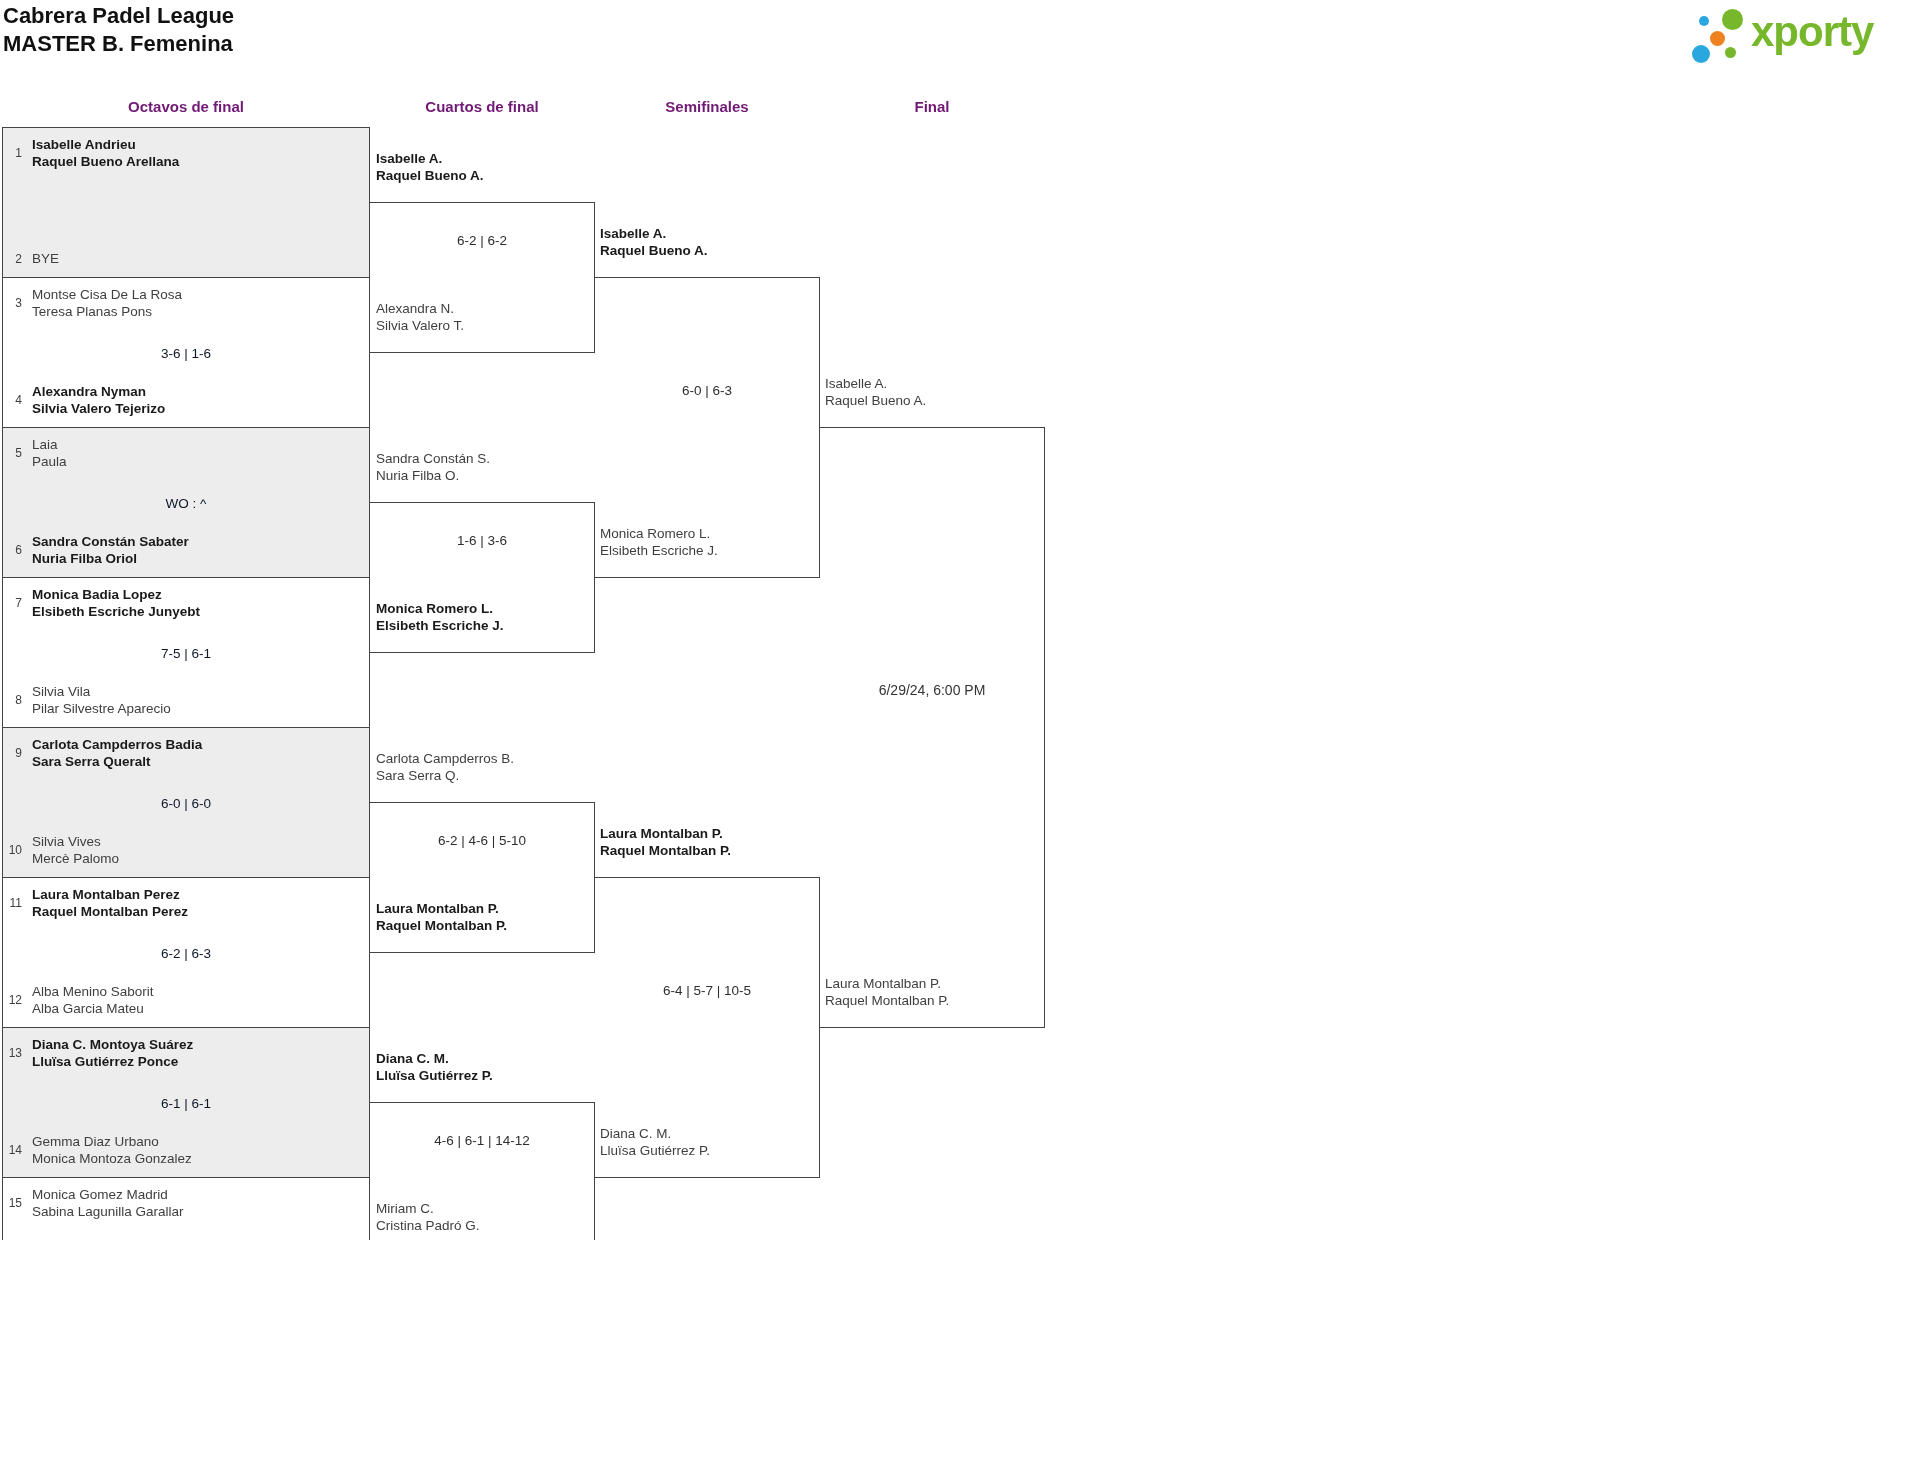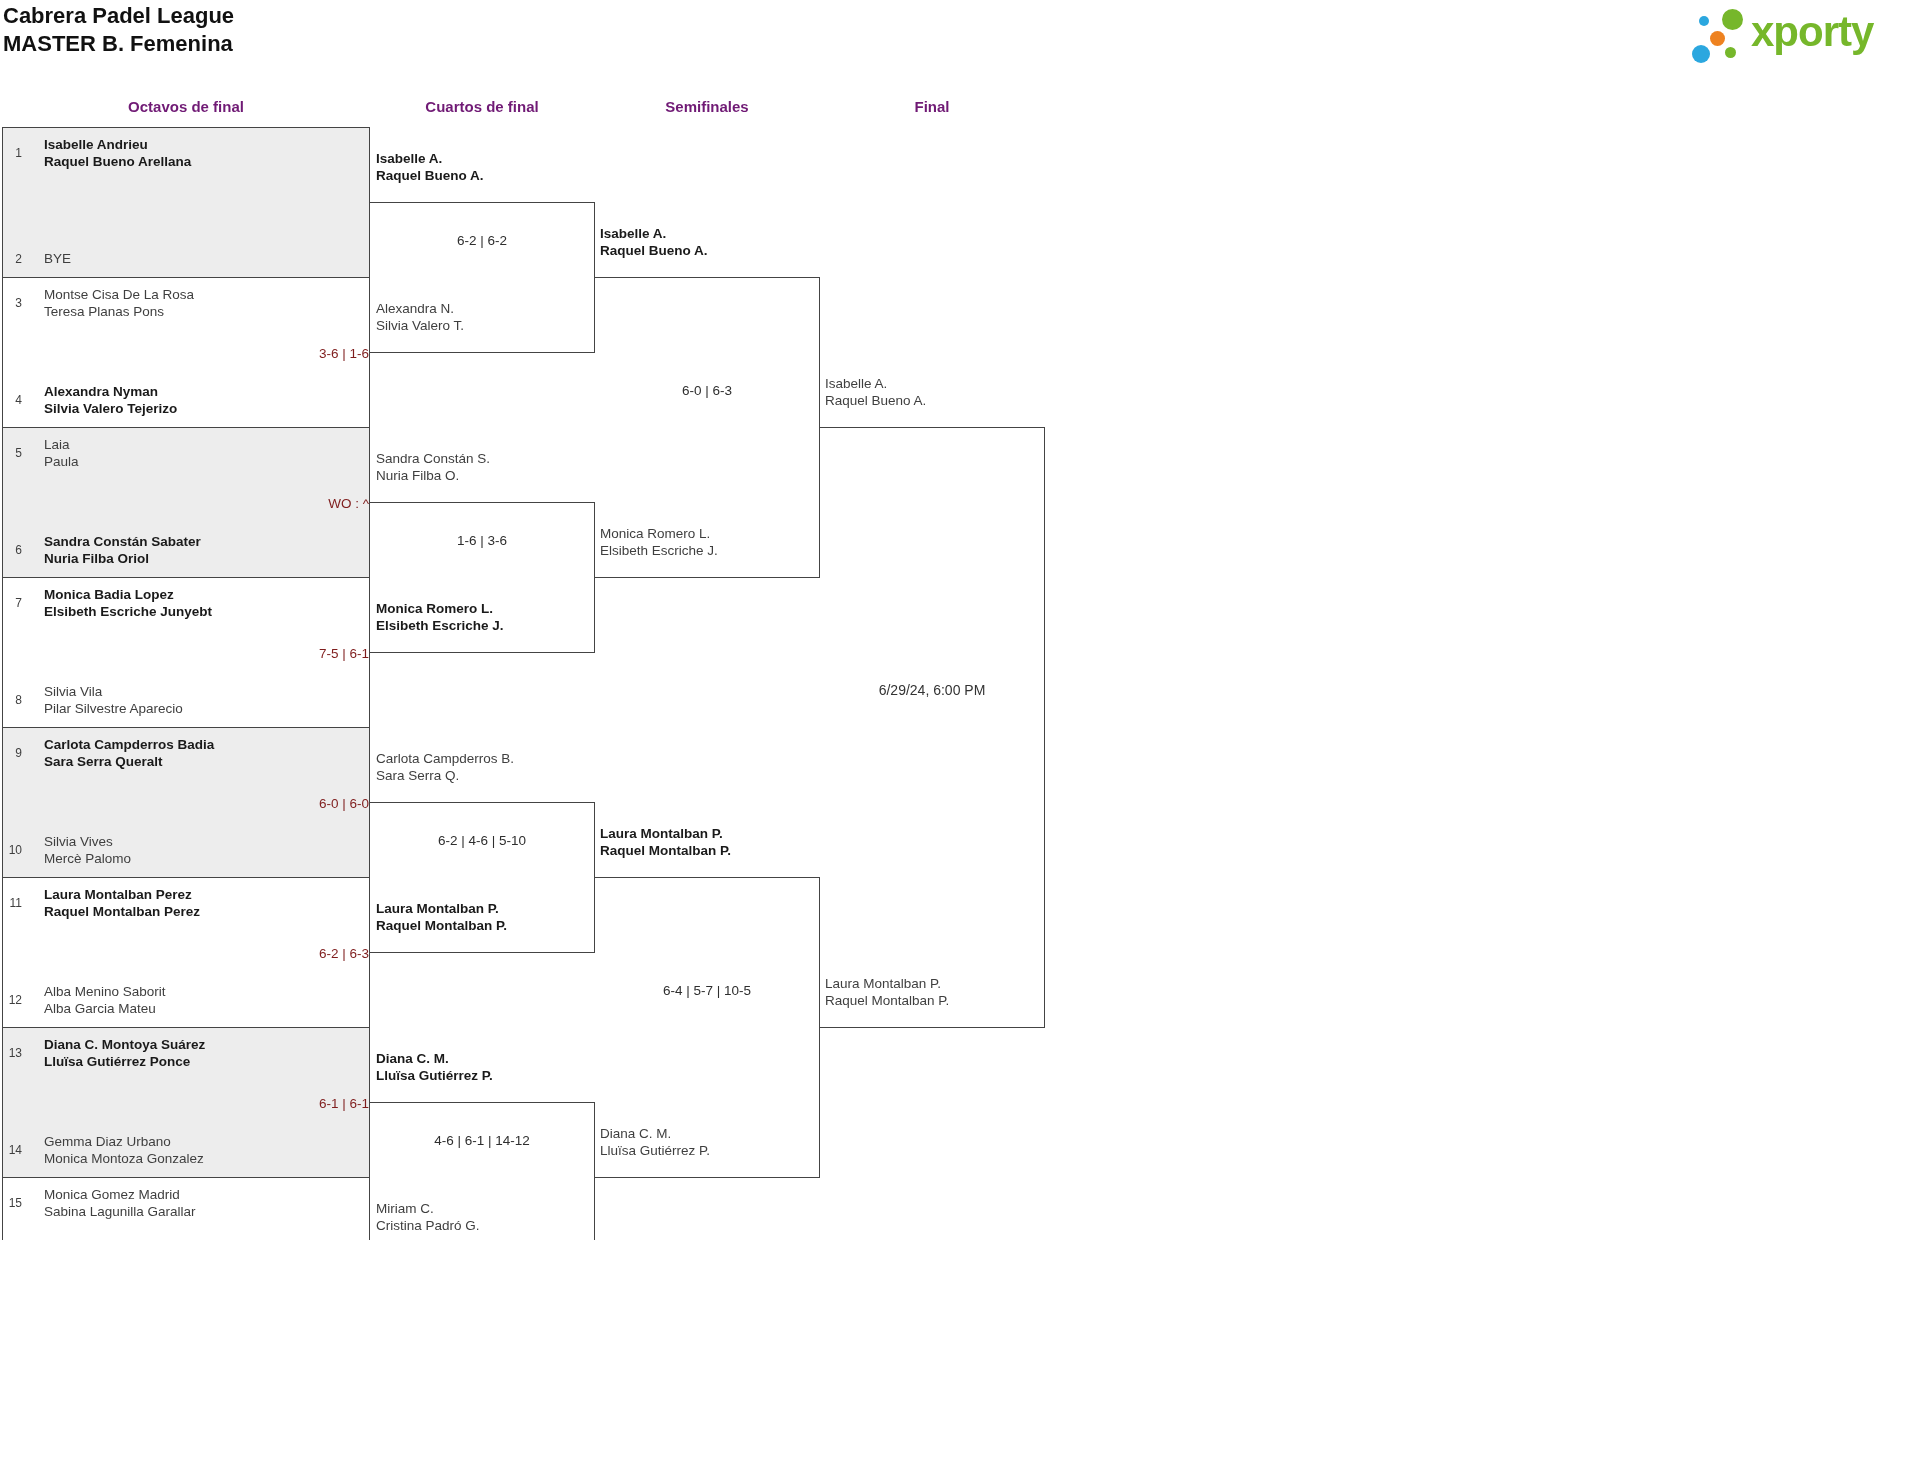--- a/index.html
+++ b/index.html
@@ -12,23 +12,23 @@
   .col-header { position:absolute; top:98px; transform:translateX(-50%);
            font-size:15px; font-weight:600; color:#701a75; white-space:nowrap; }
   
   .mbox { position:absolute; left:2px; width:368px; height:151px; box-sizing:border-box;
           border:1px solid #444; display:flex; flex-direction:column;
           justify-content:space-between; padding:8px 0 10px 0; }
   .mbox.gray { background:#ededed; }
   .prow { display:flex; align-items:center; }
   .seed { width:15px; padding-left:4px; text-align:right; font-size:12px; color:#3f3f3f;
           flex:none; }
-  .pnames { margin-left:22px; font-size:13.5px; line-height:17px; color:#3f3f3f; }
+  .pnames { margin-left:10px; font-size:13.5px; line-height:17px; color:#3f3f3f; }
   .mscore { position:absolute; left:0; right:0; top:50%; transform:translateY(-50%);
-            text-align:right; font-size:13.5px; color:#7f1d1d; }
+            text-align:center; font-size:13.5px; color:#0f172a; }
   
   .hline { position:absolute; height:1px; background:#444; }
   .vline { position:absolute; width:1px; background:#444; }
   
   .rlabel { position:absolute; font-size:13.5px; line-height:17px; color:#3f3f3f;
             white-space:nowrap; }
   .score { position:absolute; transform:translate(-50%,-50%); font-size:13.5px;
            color:#2e2e2e; white-space:nowrap; }
   .date  { position:absolute; transform:translate(-50%,-50%); font-size:14px;
            color:#333; white-space:nowrap; }

